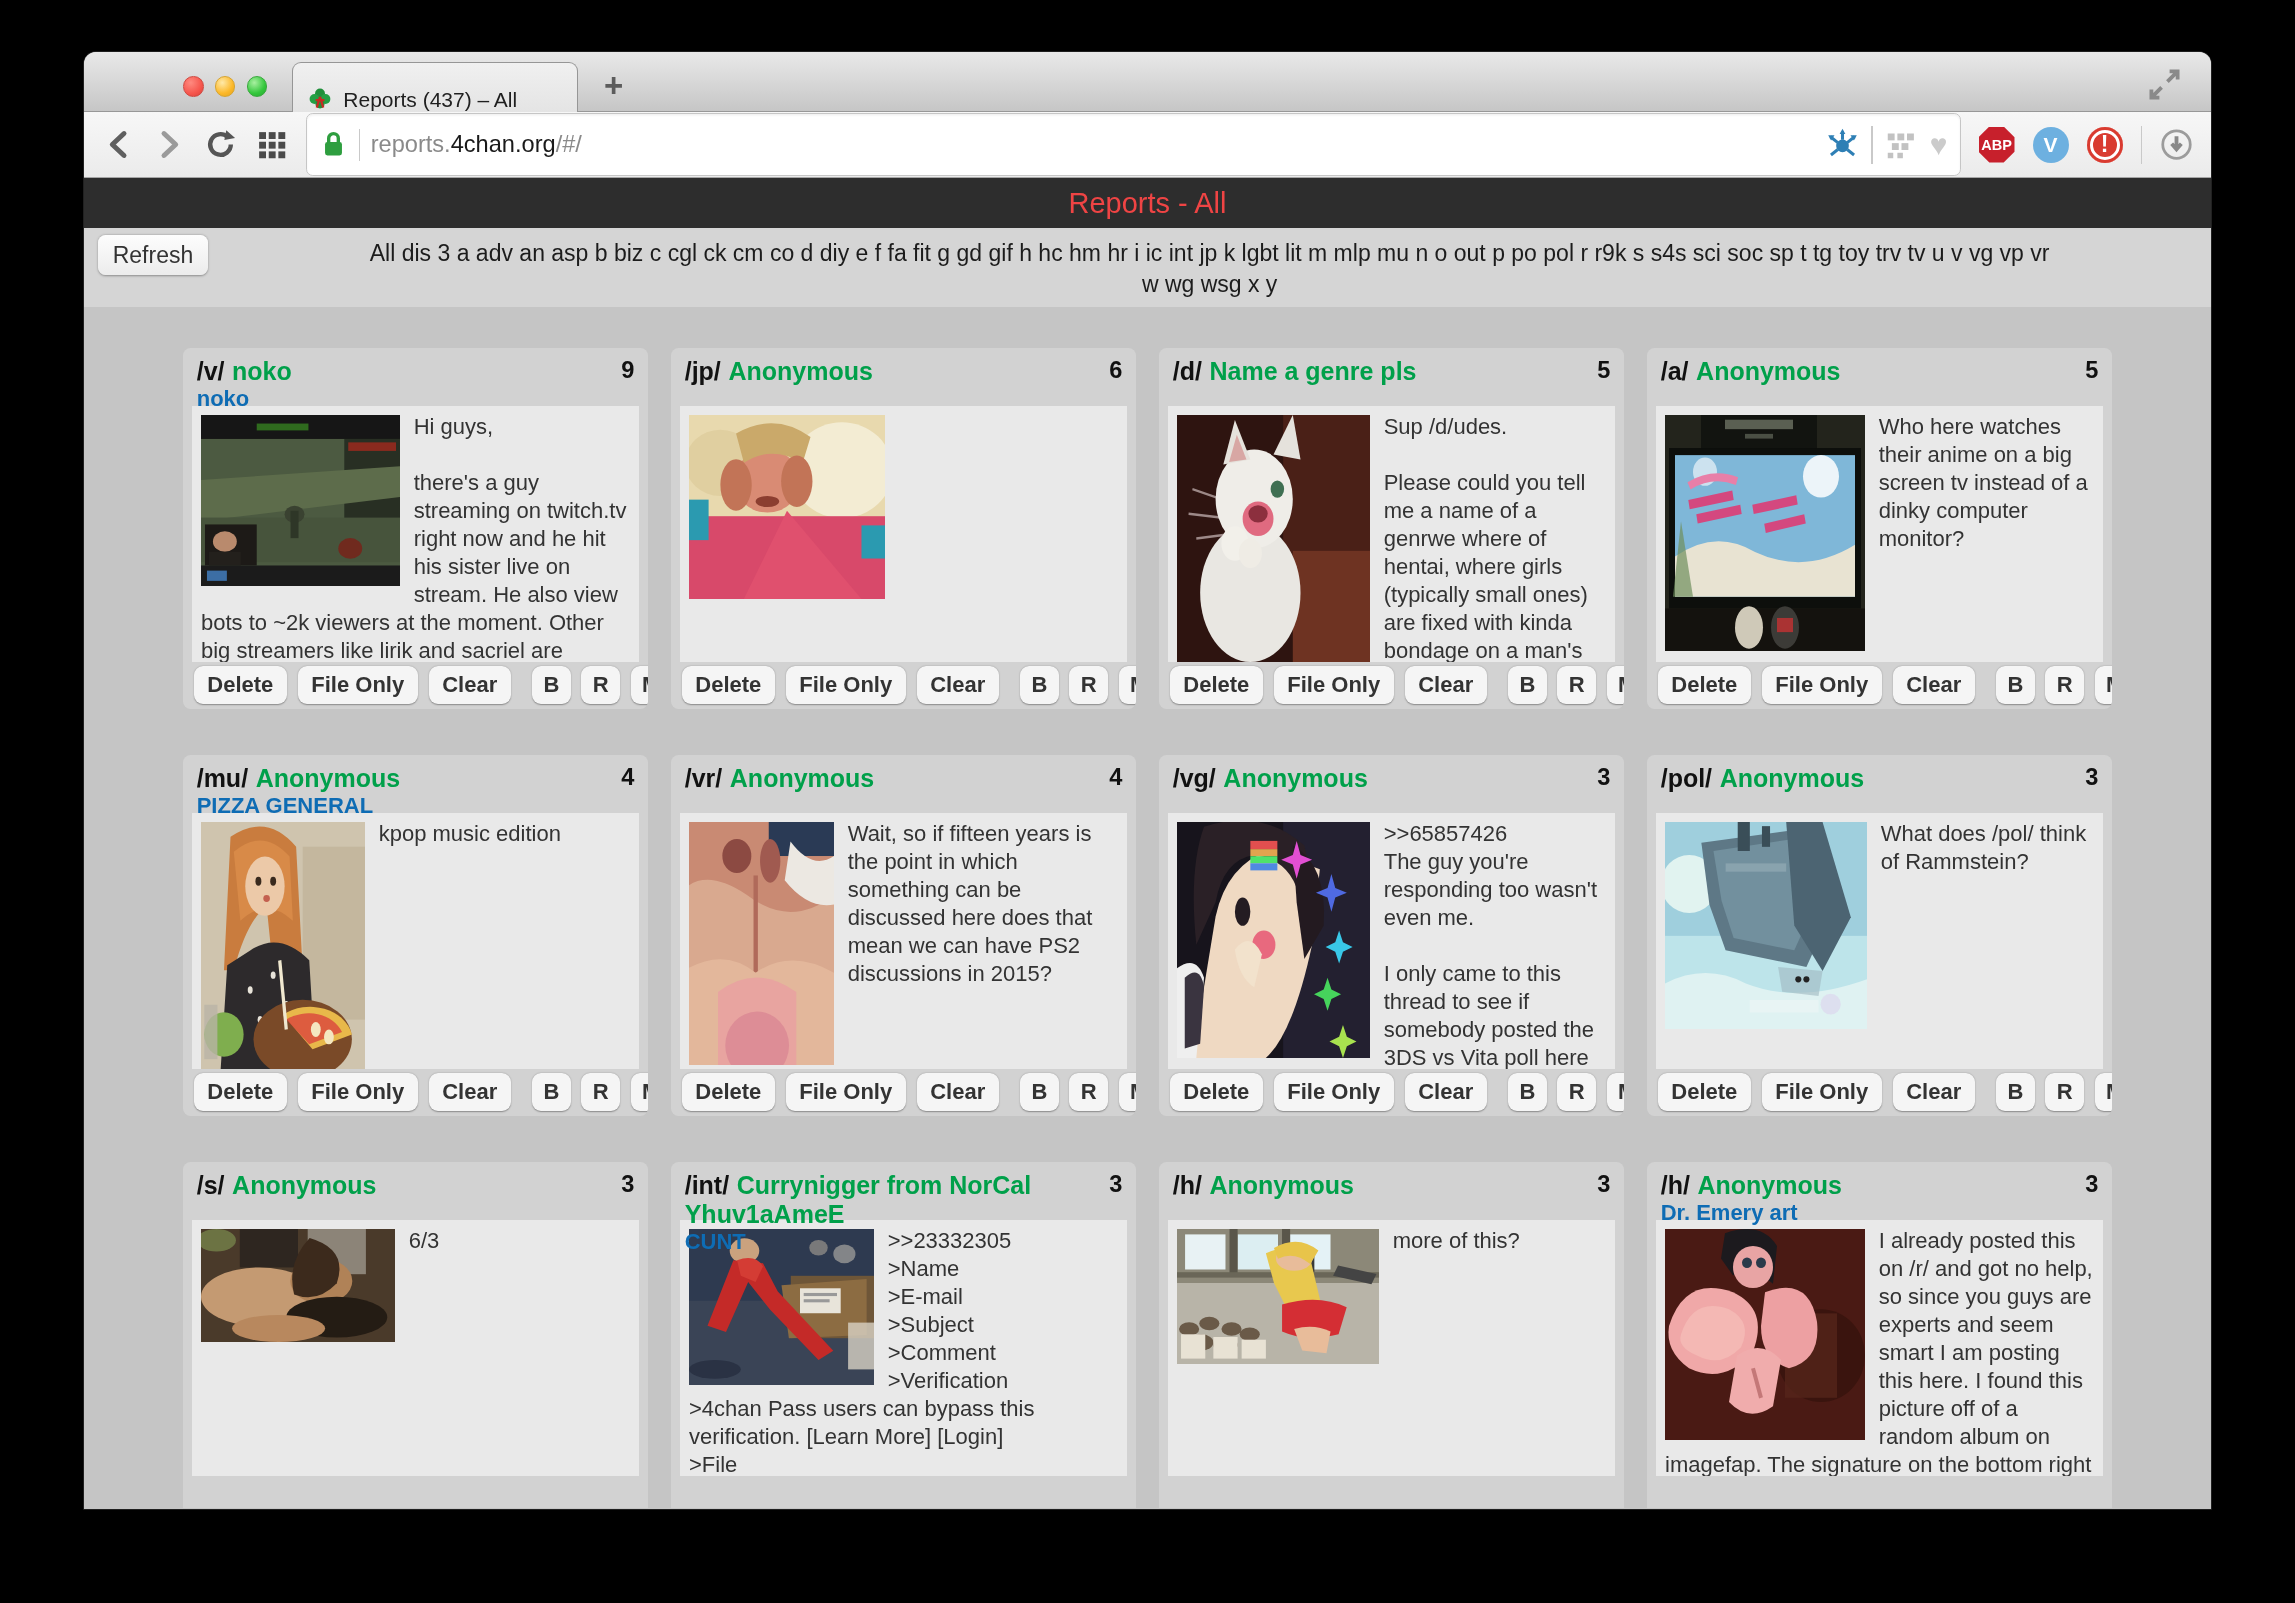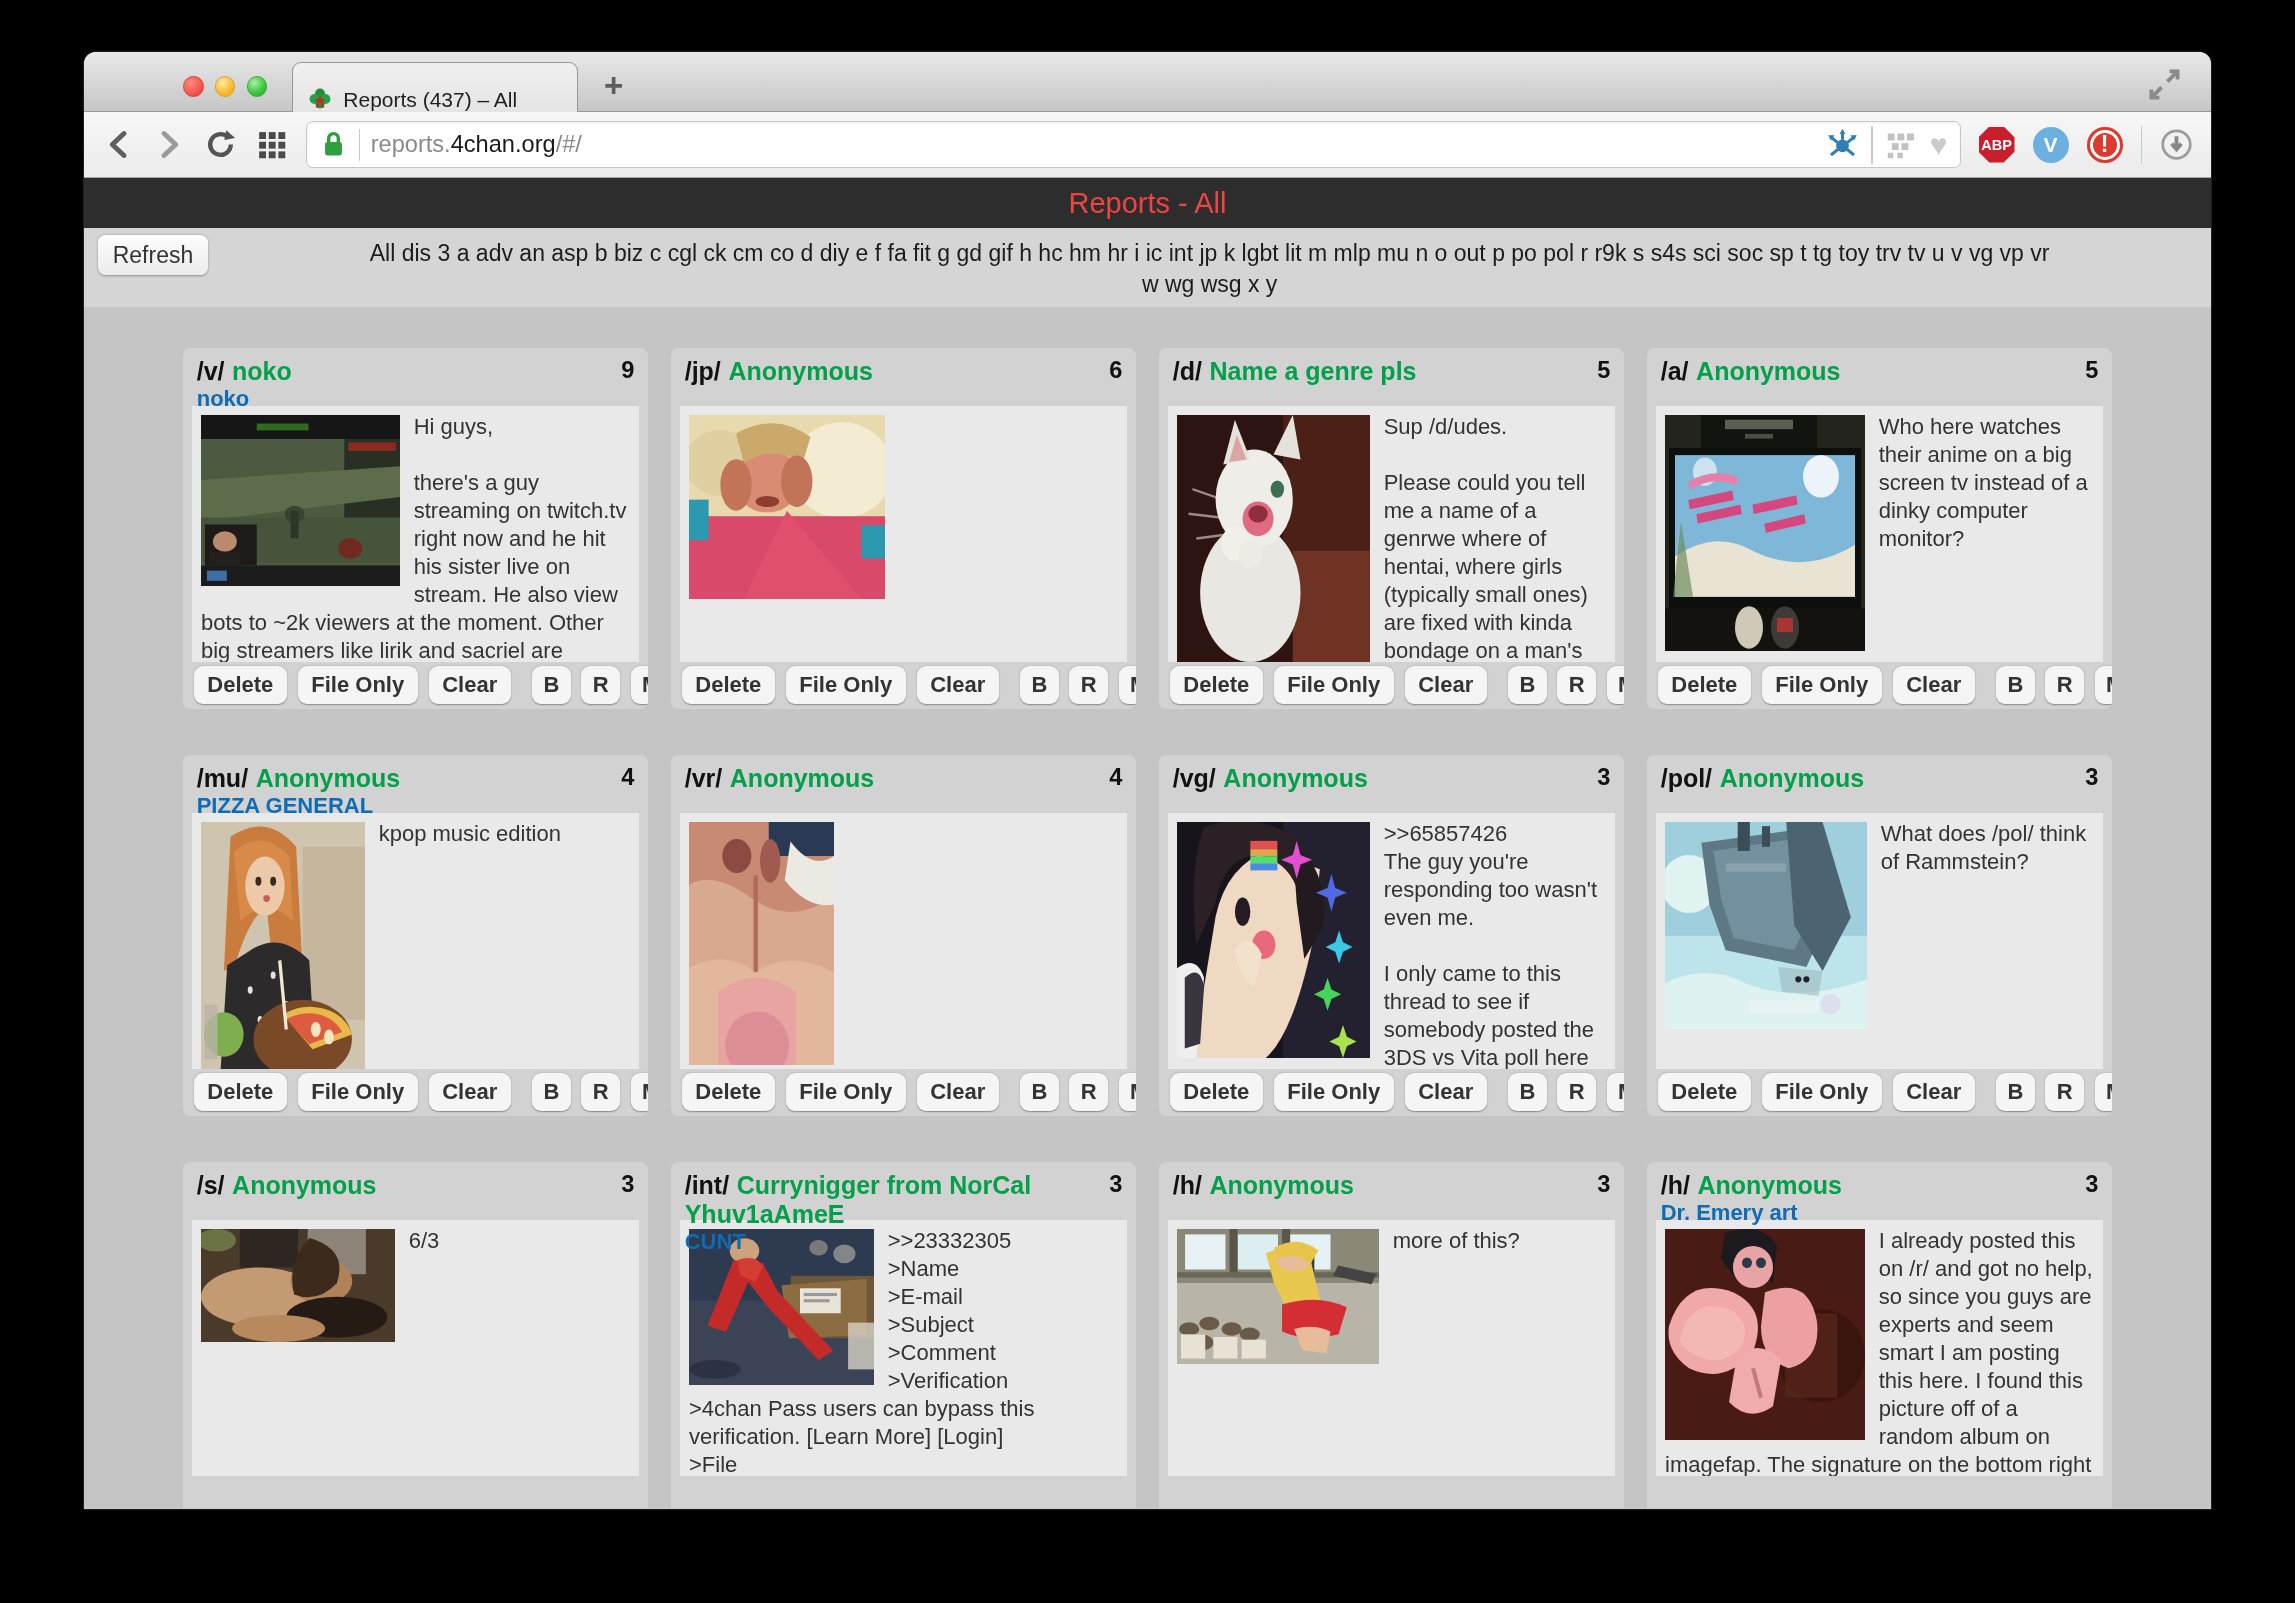--- a/index.html
+++ b/index.html
@@ -22,21 +22,21 @@
     background:linear-gradient(#f0f0f0,#e4e4e4); border:0.8px solid #969696; border-bottom:none;
     border-radius:9px 9px 0 0; display:flex; align-items:flex-end; padding:0 13.7px; gap:10.6px;
     font-size:21px; color:#1f1f1f; }
   .favicon { width:26px; height:26px; flex:none; }
   .newtab { position:absolute; left:520px; top:15px; font-size:33px; font-weight:bold; color:#5c5c5c; }
   .expand { position:absolute; right:29px; top:15px; }
 
   .navbar { height:66px; background:linear-gradient(#f7f7f7,#ebebeb);
     border-bottom:0.8px solid #a6a6a6; display:flex; align-items:center; padding:0 18px; gap:18px; }
   .navbtn { width:33px; height:33px; flex:none; }
-  .urlfield { flex:1; height:47px; background:#fff; border:0.8px solid #c6c6c6; border-radius:6.8px;
+  .urlfield { flex:1; height:63px; background:#fff; border:0.8px solid #c6c6c6; border-radius:6.8px;
     display:flex; align-items:center; padding:0 12px; gap:10.6px;
     box-shadow:inset 0 1.5px 2.3px rgba(0,0,0,.06); }
   .urltext { font-size:23.6px; color:#8a8a8a; white-space:nowrap; }
   .urltext .domain { color:#1a1a1a; }
   .field-right { margin-left:auto; display:flex; align-items:center; gap:12px; }
   .vdiv { width:1.5px; height:38px; background:#c9c9c9; flex:none; }
   .heart { font-size:30px; color:#cbcbcb; line-height:1; }
   .badge { width:36px; height:36px; flex:none; display:flex; align-items:center; justify-content:center;
     color:#fff; font-weight:bold; }
   .badge.abp { background:#c7202c; font-size:14.5px;
@@ -427,20 +427,21 @@
                 <rect x="55" width="45" height="14" fill="#2a3a55"></rect>
                 <path d="M70 8 Q85 20 100 14 L100 34 Q82 36 66 24 Z" fill="#ece8e2"></path>
                 <ellipse cx="33" cy="14" rx="10" ry="7" fill="#8c4a42"></ellipse>
                 <ellipse cx="56" cy="16" rx="7" ry="9" fill="#a05a50"></ellipse>
                 <path d="M46 22 L46 62" stroke="#b06a5a" stroke-width="3"></path>
                 <path d="M0 60 Q25 52 46 62 Q70 52 100 62 L100 100 L0 100 Z" fill="#e3b79b"></path>
                 <path d="M20 70 Q46 58 74 70 L74 100 L20 100 Z" fill="#e8a4a0"></path>
                 <ellipse cx="47" cy="92" rx="22" ry="14" fill="#dd8d96"></ellipse>
               </svg>
             </span>
+      <span class="comment">Wait, so if fifteen years is the point in which something can be discussed here does that mean we can have PS2 discussions in 2015?</span>
     </div>
     <div class="card-foot">
       <button class="cbtn">Delete</button>
       <button class="cbtn">File Only</button>
       <button class="cbtn">Clear</button>
       <span class="spacer"></span>
       <button class="cbtn sq">B</button>
       <button class="cbtn sq">R</button>
       <button class="cbtn sq">M</button>
 

